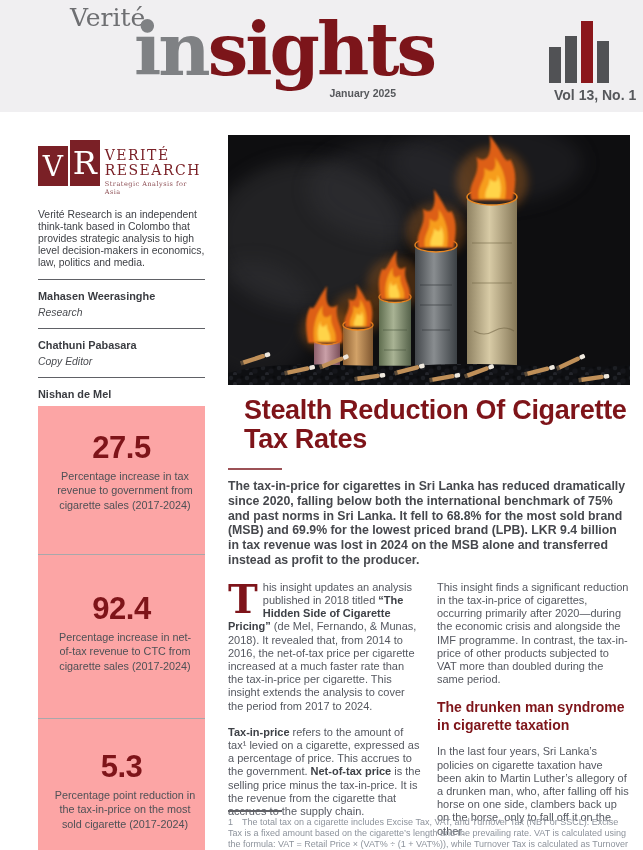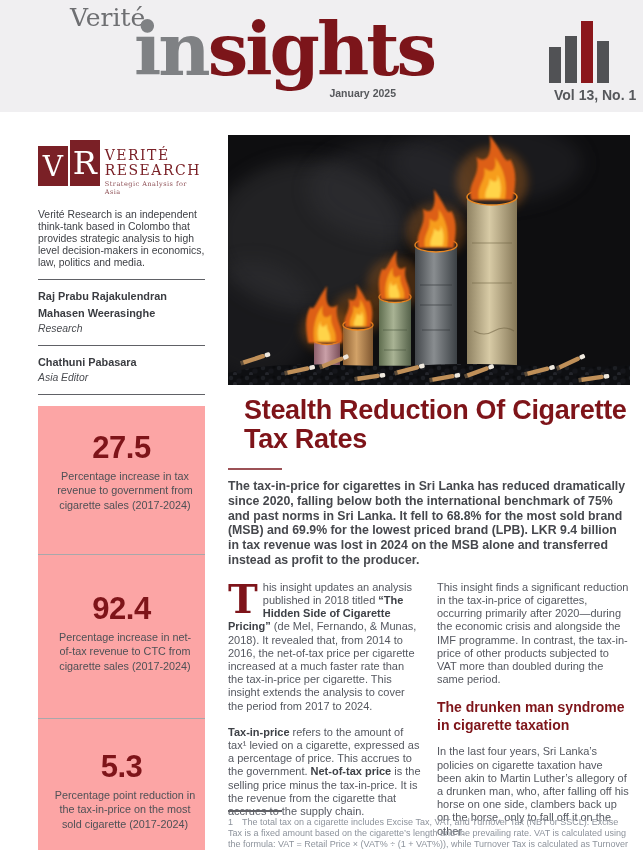--- a/index.html
+++ b/index.html
@@ -89,28 +89,27 @@
         <div class="logo-name">VERITÉ</div>
         <div class="logo-name">RESEARCH</div>
         <div class="logo-tagline">Strategic Analysis for Asia</div>
       </div>
     </div>
 
     <p class="about">Verité Research is an independent think-tank based in Colombo that provides strategic analysis to high level decision-makers in economics, law, politics and media.</p>
 
     <hr class="side-rule">
     <div class="credit">
-      <div class="credit-name">Raj Prabu Rajakulendran</div>
       <div class="credit-name">Mahasen Weerasinghe</div>
       <div class="credit-role">Research</div>
     </div>
     <hr class="side-rule">
     <div class="credit">
       <div class="credit-name">Chathuni Pabasara</div>
-      <div class="credit-role">Asia Editor</div>
+      <div class="credit-role">Copy Editor</div>
     </div>
     <hr class="side-rule">
     <div class="credit">
       <div class="credit-name">Nishan de Mel</div>
       <div class="credit-role">Series Editor</div>
     </div>
     <hr class="side-rule">
   </aside>
 
   <section class="stats">

